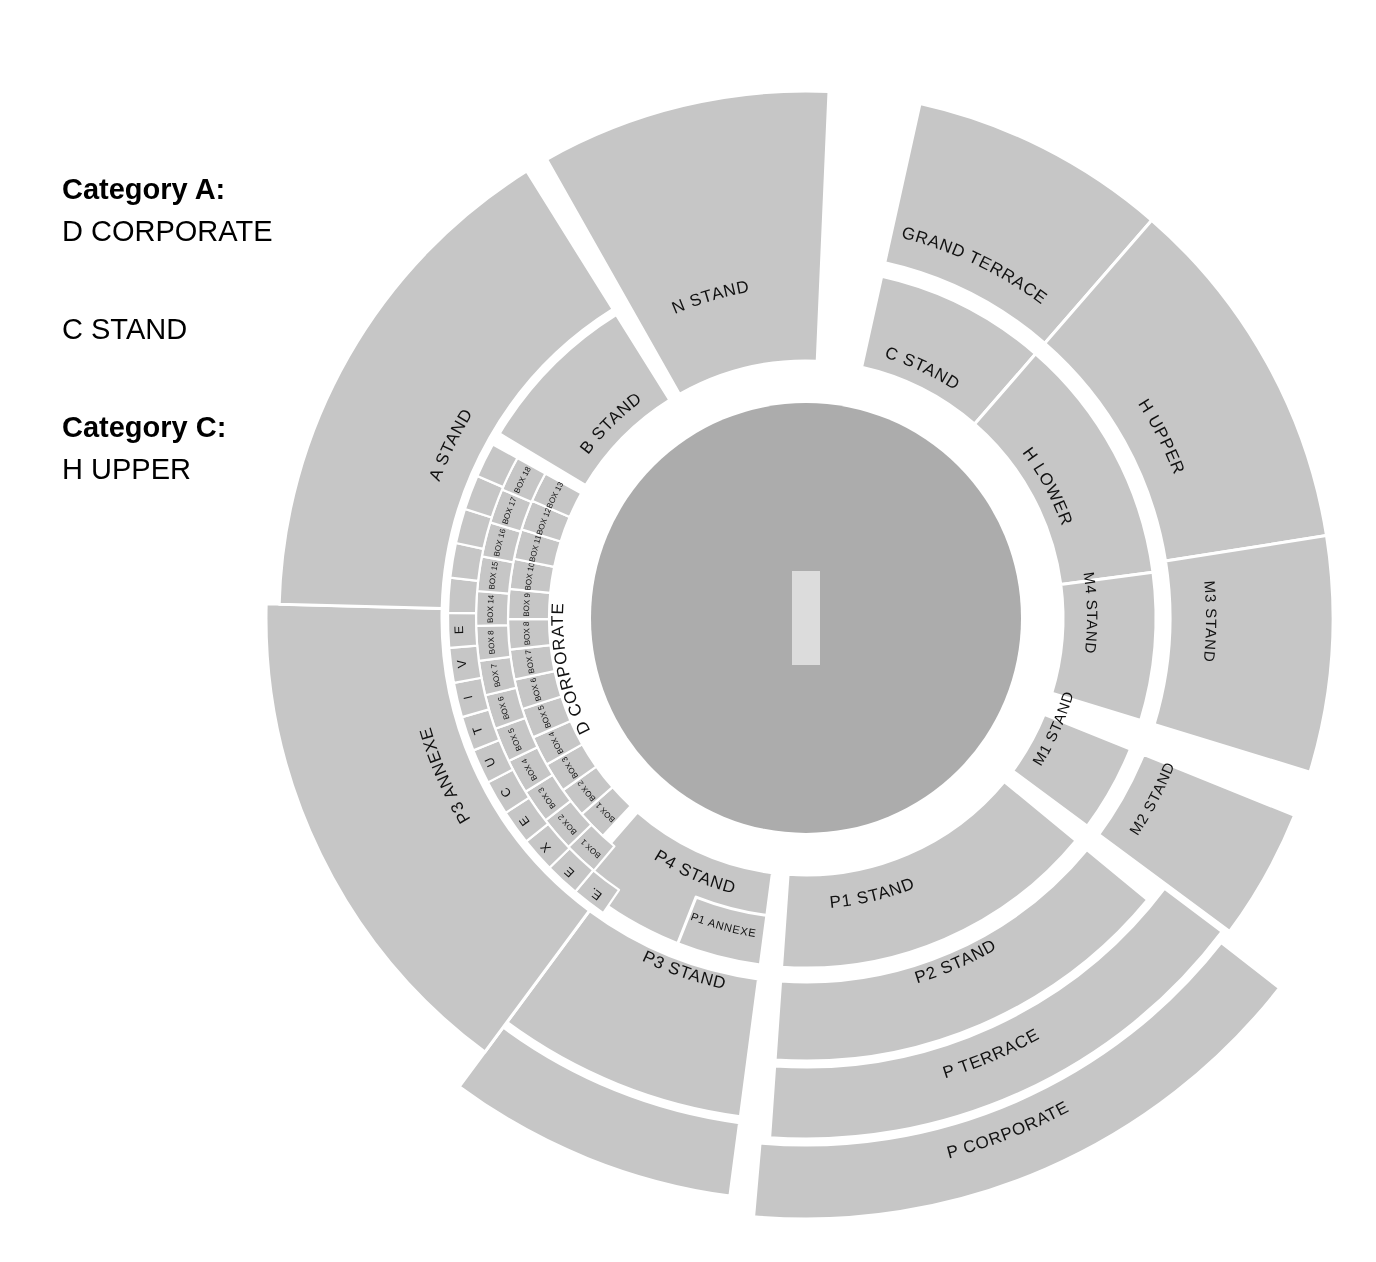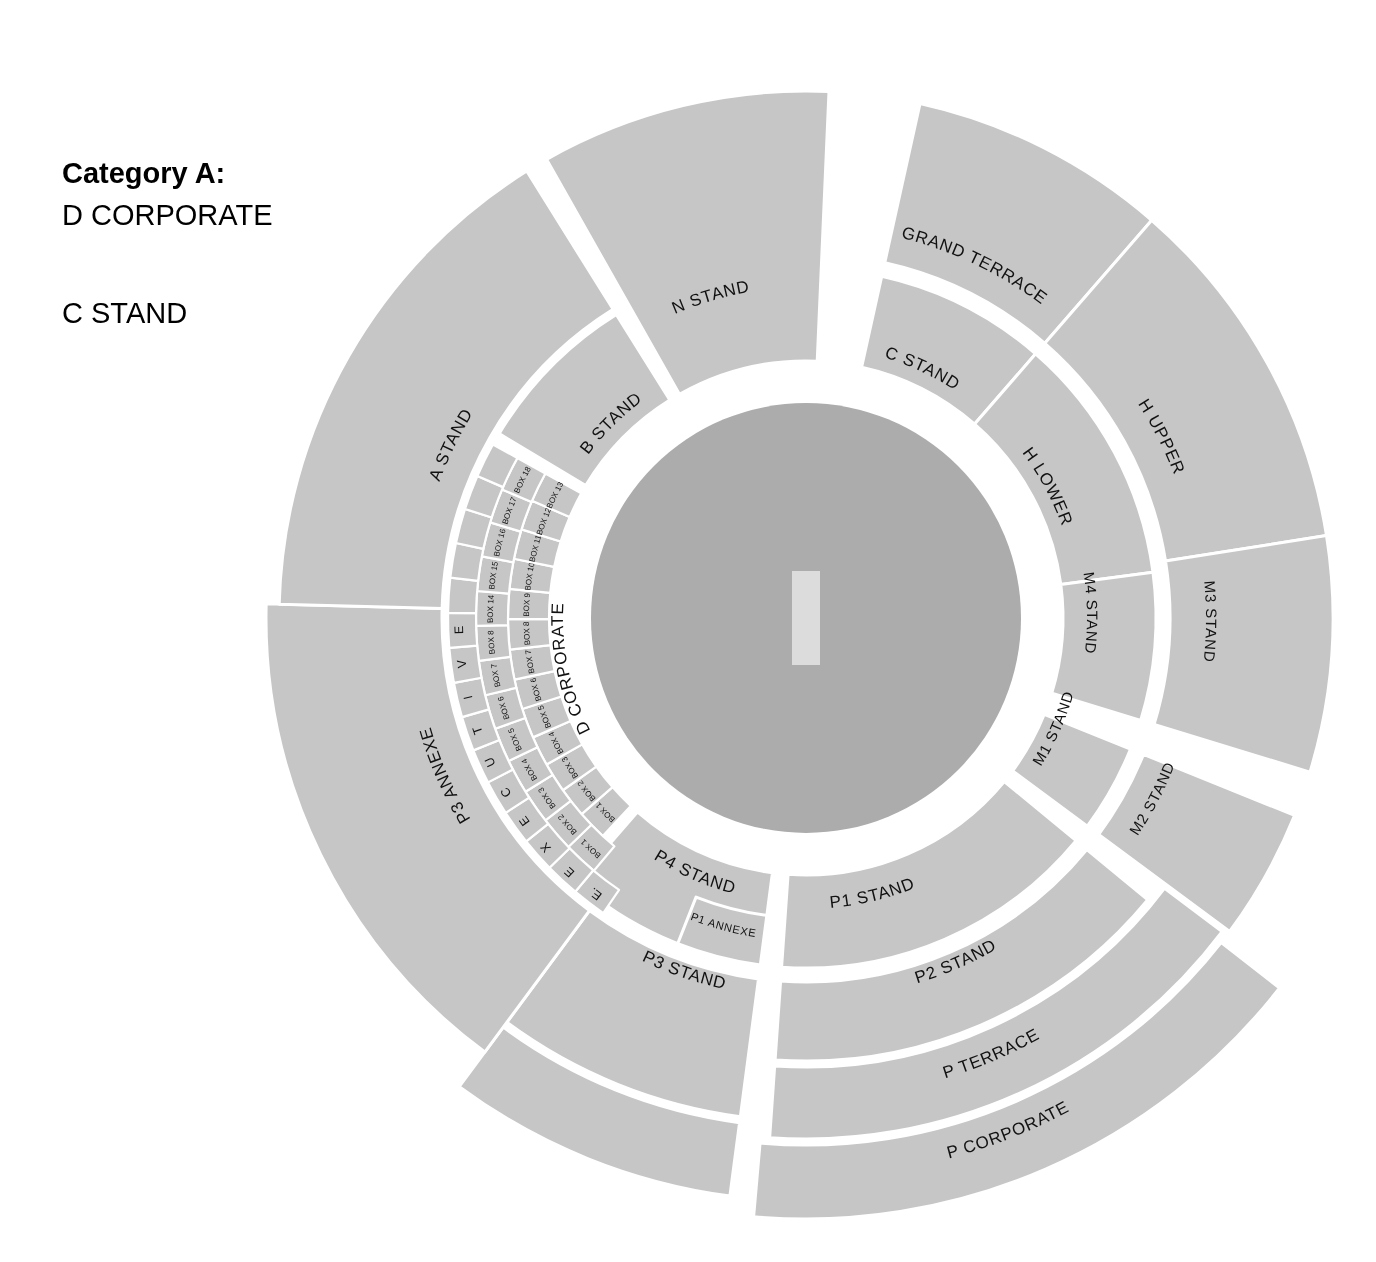--- a/index.html
+++ b/index.html
@@ -1,36 +1,40 @@
 <!DOCTYPE html>
 <html><head>
 <meta charset="utf-8">
 <style>
   html,body{margin:0;padding:0;background:#ffffff;width:1376px;height:1262px;overflow:hidden;
             font-family:"Liberation Sans", sans-serif;}
   .stage{position:relative;width:1376px;height:1262px;}
   .legend{position:absolute;left:62px;top:152px;color:#000;}
   .legend .block{margin-bottom:56px;}
-  .legend .cat{font-size:29px;font-weight:bold;line-height:1.45;}
+  .legend .cat{font-size:29px;font-weight:bold;line-height:1.45;margin-top:16px;}
   .legend .val{font-size:29px;font-weight:normal;line-height:1.45;}
   svg{position:absolute;left:0;top:0;}
   text{fill:#111;}
 </style>
 </head>
 <body>
 
 <div class="stage">
 
   <div class="legend">
     <div class="block">
       <div class="cat">Category A:</div>
       <div class="val">D CORPORATE</div>
     </div>
     <div class="block">
       <div class="val">C STAND</div>
+    </div>
+    <div class="block">
+      <div class="cat">Category C:</div>
+      <div class="val">H UPPER</div>
     </div>
   </div>
 
   <svg id="map" width="1376" height="1262" viewBox="0 0 1376 1262">
       <defs>
         <path id="lp0" d="M616.67 820.20 A277 277 0 0 1 597.81 800.71"></path>
         <path id="lp1" d="M597.06 799.86 A277 277 0 0 1 580.28 778.56"></path>
         <path id="lp2" d="M579.63 777.64 A277 277 0 0 1 565.10 754.73"></path>
         <path id="lp3" d="M564.54 753.75 A277 277 0 0 1 552.42 729.48"></path>
         <path id="lp4" d="M551.97 728.45 A277 277 0 0 1 542.39 703.07"></path>

